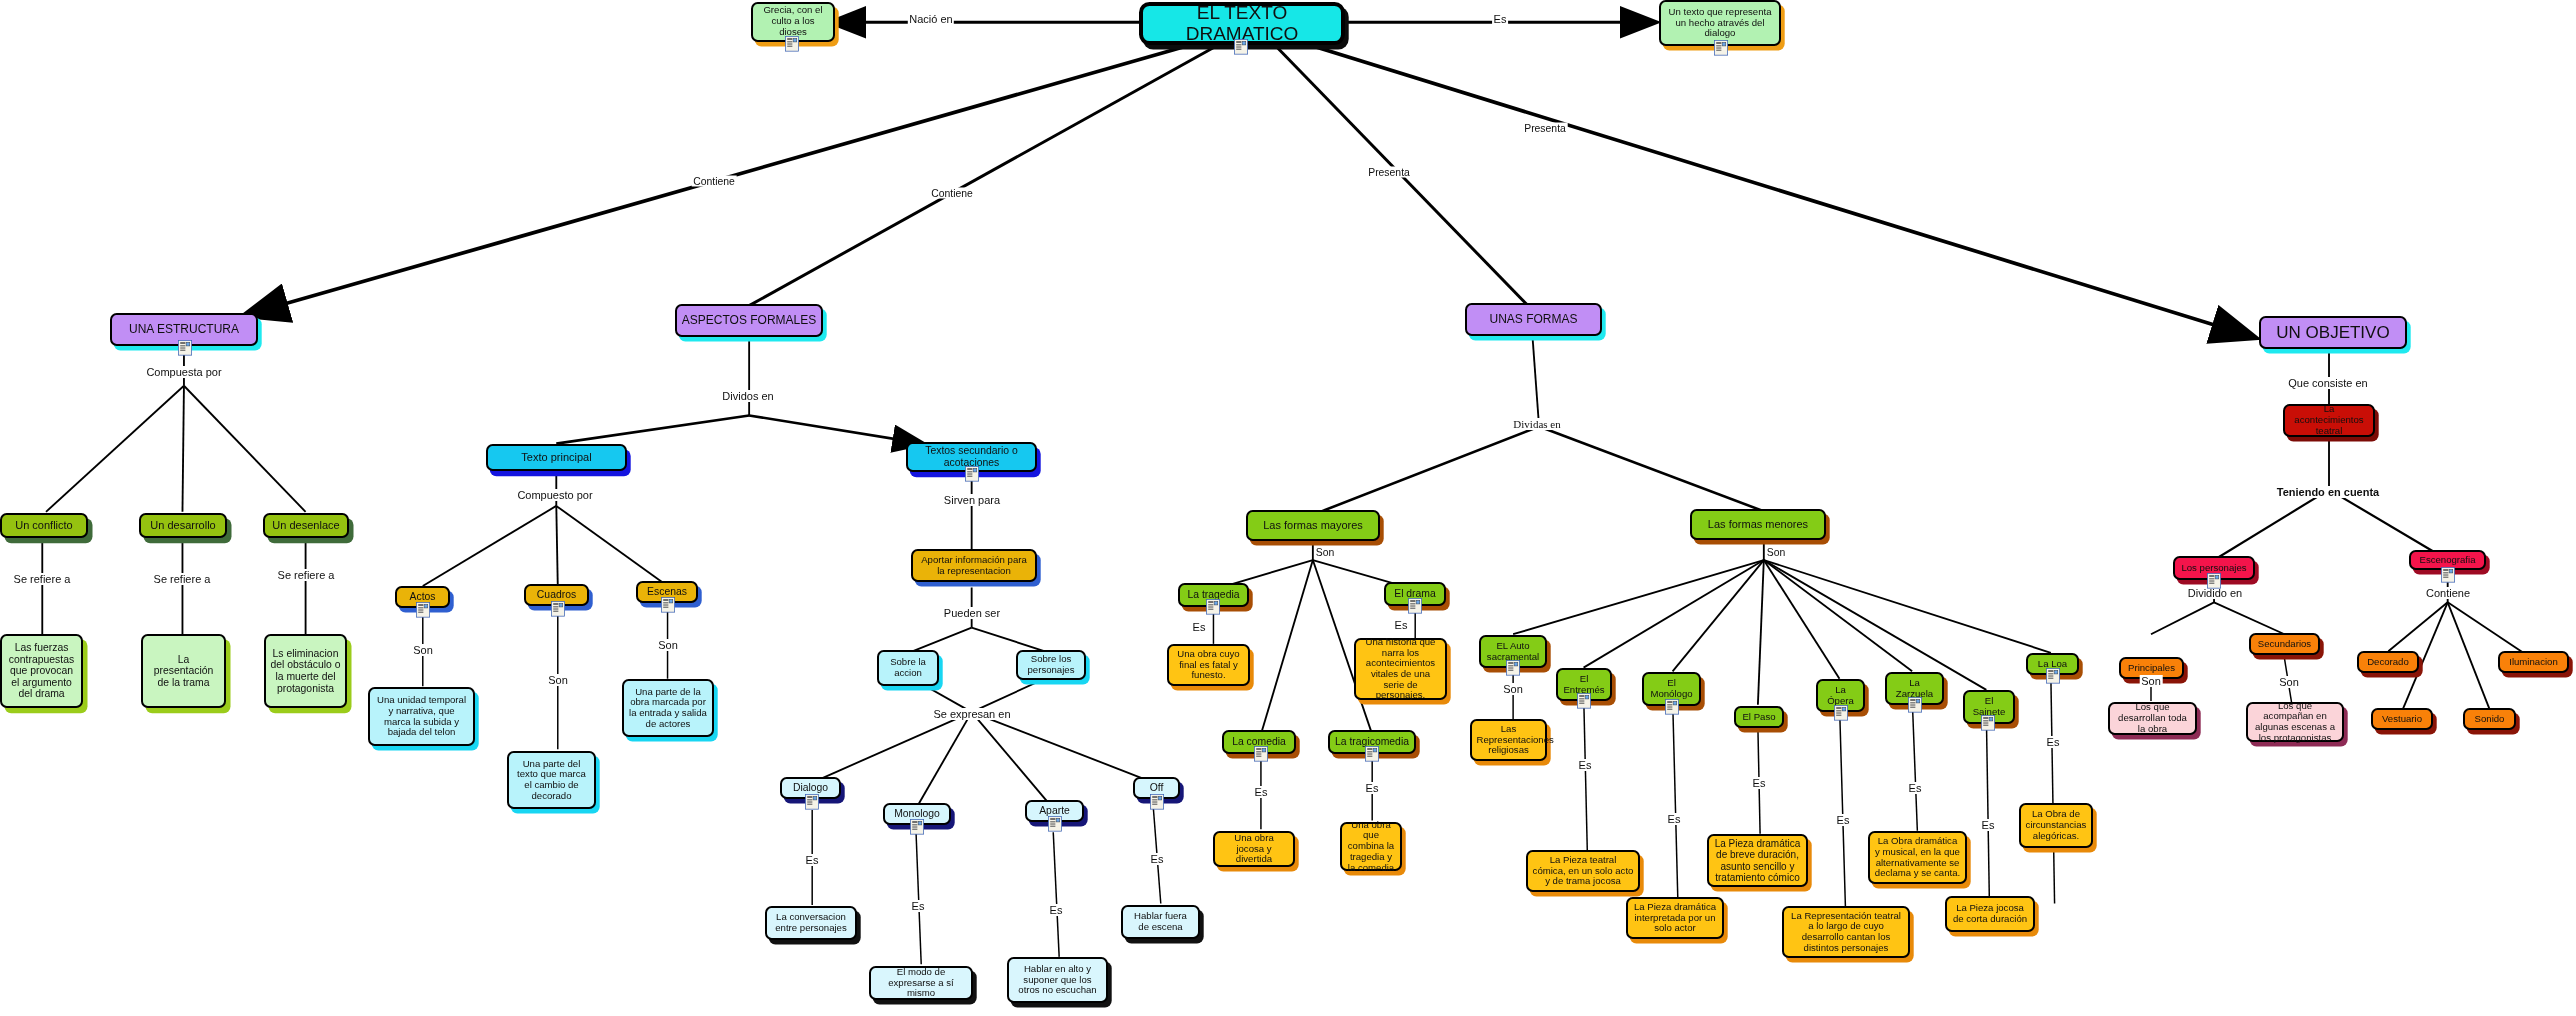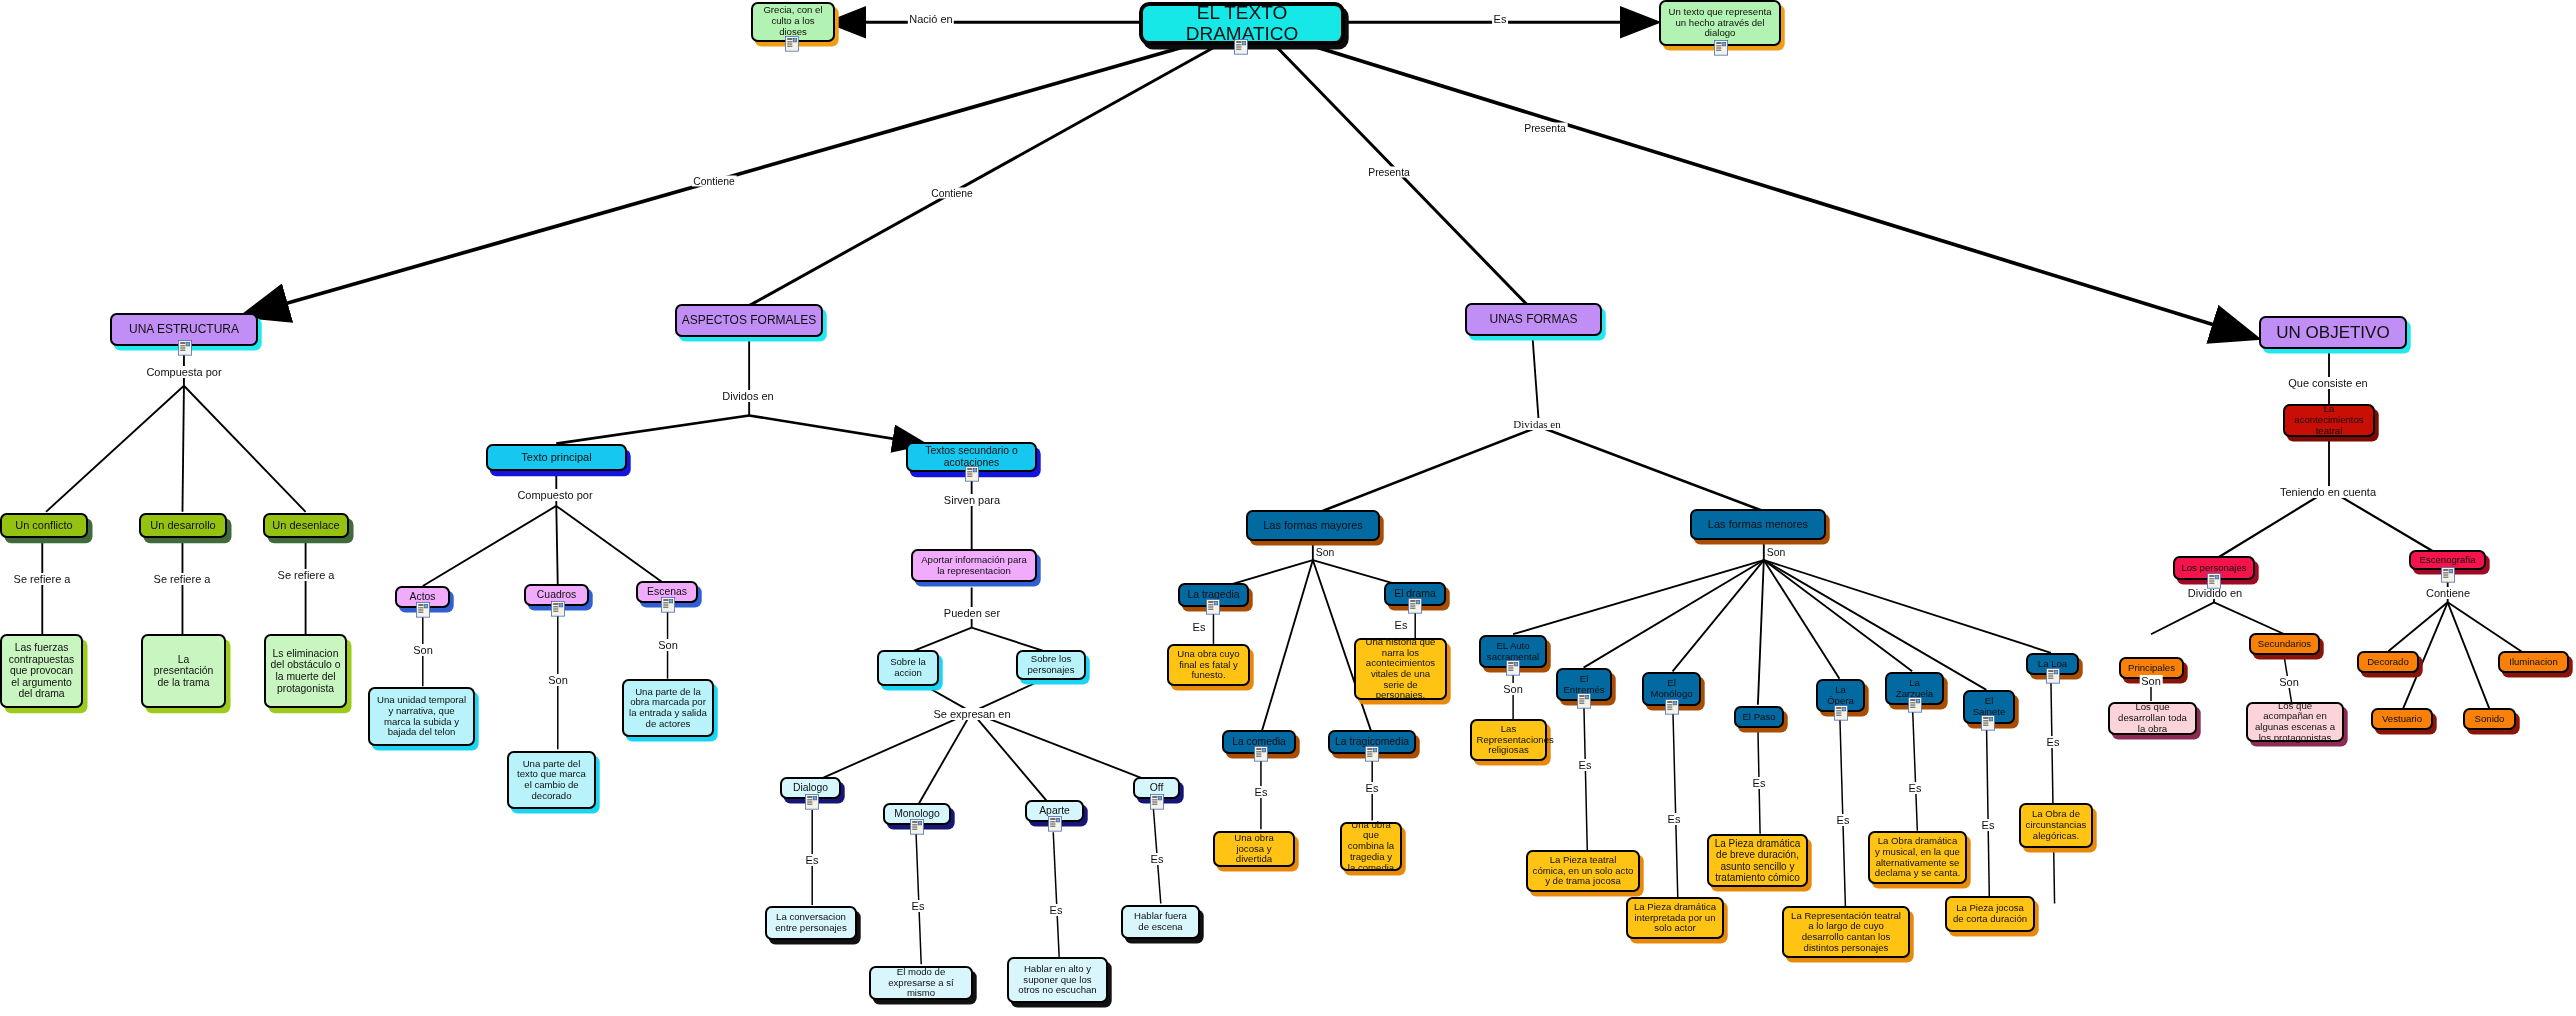--- a/index.html
+++ b/index.html
@@ -14,25 +14,25 @@
   .node span{display:block;width:100%;}
 
   
   .n-root{background:#16e7e7;border-width:4.5px;border-radius:10.4px;font-size:19px;
           box-shadow:3.7px 4.5px 0 #0b0b0b;}
   .n-green{background:#b2f2b2;box-shadow:3.7px 4.5px 0 #ef9d14;}
   .n-purple{background:#c18ef5;box-shadow:3.7px 4.5px 0 #1fe9ef;}
   .n-olive{background:#95c210;box-shadow:4.5px 5.2px 0 #3f6b3a;}
   .n-lgreen{background:#c9f5c0;box-shadow:4.5px 5.2px 0 #9bcc1b;}
   .n-cyan{background:#16c8f0;box-shadow:3.7px 5.2px 0 #1414e0;}
-  .n-bluemid{background:#f0abfc;box-shadow:3.7px 4.5px 0 #2f5fd0;align-items:center;}
+  .n-bluemid{background:#eab308;box-shadow:3.7px 4.5px 0 #2f5fd0;align-items:center;}
   .n-lcyan{background:#b8f3fb;box-shadow:3.7px 4.5px 0 #18d6f2;}
   .n-palecyan{background:#d6f6fd;box-shadow:3.7px 4.5px 0 #161678;}
   .n-palecyan2{background:#d9f6fd;box-shadow:3.7px 4.5px 0 #111111;}
-  .n-orange{background:#0369a1;box-shadow:3.7px 4.5px 0 #a84e04;}
+  .n-orange{background:#84cc16;box-shadow:3.7px 4.5px 0 #a84e04;}
   .n-amber{background:#ffc413;box-shadow:3.7px 4.5px 0 #e88a09;}
   .n-darkred{background:#c90e06;box-shadow:3.7px 4.5px 0 #7c0b06;}
   .n-crimson{background:#f4144b;box-shadow:3.7px 4.5px 0 #9e0a23;}
   .n-orange2{background:#f98109;box-shadow:3.7px 4.5px 0 #8a1407;}
   .n-pink{background:#fbd4d9;box-shadow:3.7px 4.5px 0 #8e2b55;}
 
   .elabel{position:absolute;font-size:11px;color:#101010;white-space:nowrap;
           background:#fff;padding:0 1.5px;z-index:6;transform:translate(-50%,-50%);}
   .elabel.sm{font-size:10.4px;}
 
@@ -407,21 +407,21 @@
   <div class="elabel" style="left:1513px;top:689px;"><span>Son</span></div>
   <div class="elabel" style="left:1585px;top:765px;"><span>Es</span></div>
   <div class="elabel" style="left:1674px;top:819px;"><span>Es</span></div>
   <div class="elabel" style="left:1759px;top:783px;"><span>Es</span></div>
   <div class="elabel" style="left:1843px;top:820px;"><span>Es</span></div>
   <div class="elabel" style="left:1915px;top:788px;"><span>Es</span></div>
   <div class="elabel" style="left:1988px;top:825px;"><span>Es</span></div>
   <div class="elabel" style="left:2053px;top:742px;"><span>Es</span></div>
 
   <div class="elabel" style="left:2328px;top:383px;"><span>Que consiste en</span></div>
-  <div class="elabel" style="left:2328px;top:492px;"><span>Teniendo en cuenta</span></div>
+  <div class="elabel" style="left:2328px;top:492px;font-weight:bold;"><span>Teniendo en cuenta</span></div>
   <div class="elabel" style="left:2215px;top:593px;"><span>Dividido en</span></div>
   <div class="elabel" style="left:2448px;top:593px;"><span>Contiene</span></div>
   <div class="elabel" style="left:2151px;top:681px;"><span>Son</span></div>
   <div class="elabel" style="left:2289px;top:682px;"><span>Son</span></div>
 
   <svg class="doc-icon" style="left:1241px;top:39px;" viewBox="0 0 19 21">
       <rect x="0.5" y="0.5" width="18" height="20" fill="#f5f3e8" stroke="#3a62b5"></rect>
       <rect x="3" y="3" width="7" height="2" fill="#444"></rect>
       <rect x="3" y="7" width="7" height="1.6" fill="#666"></rect>
       <rect x="3" y="10" width="7" height="1.6" fill="#666"></rect>

